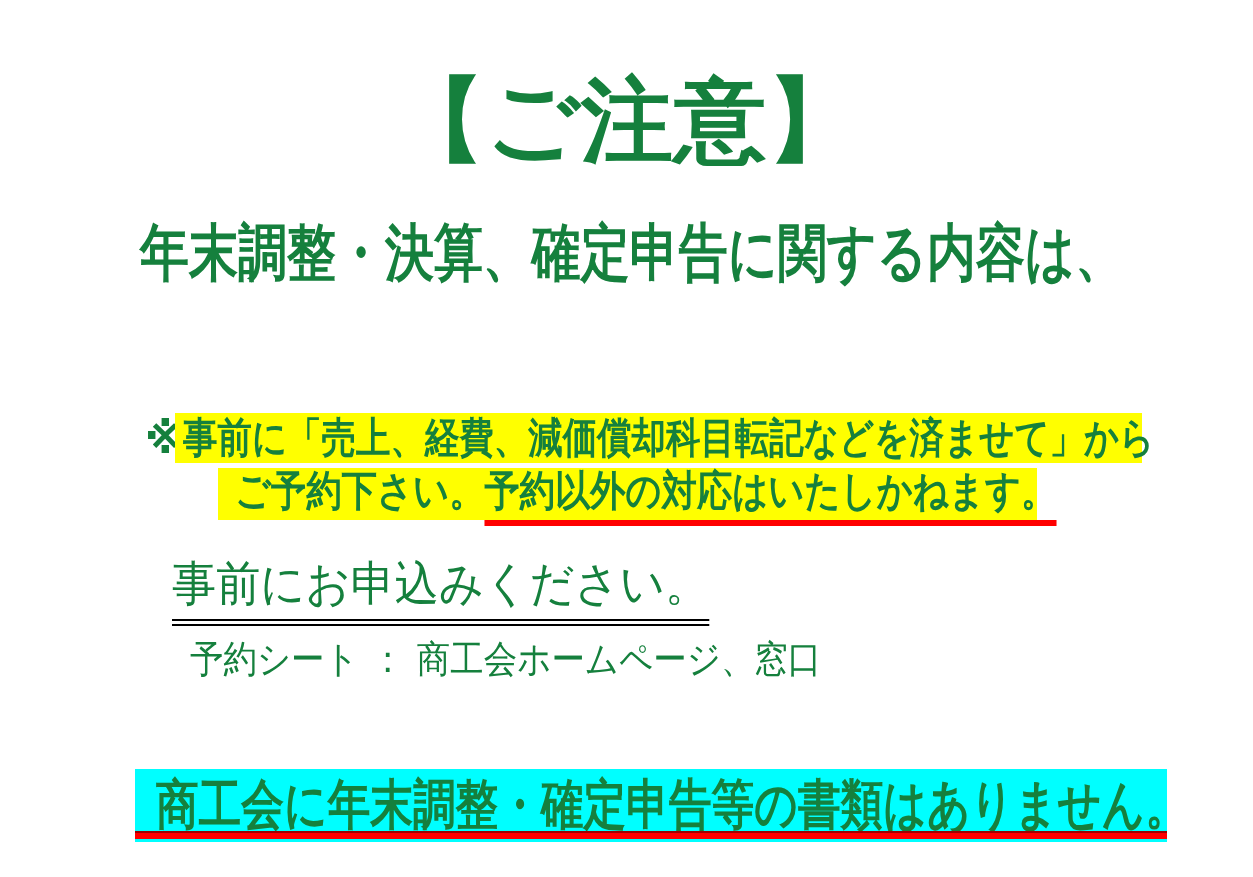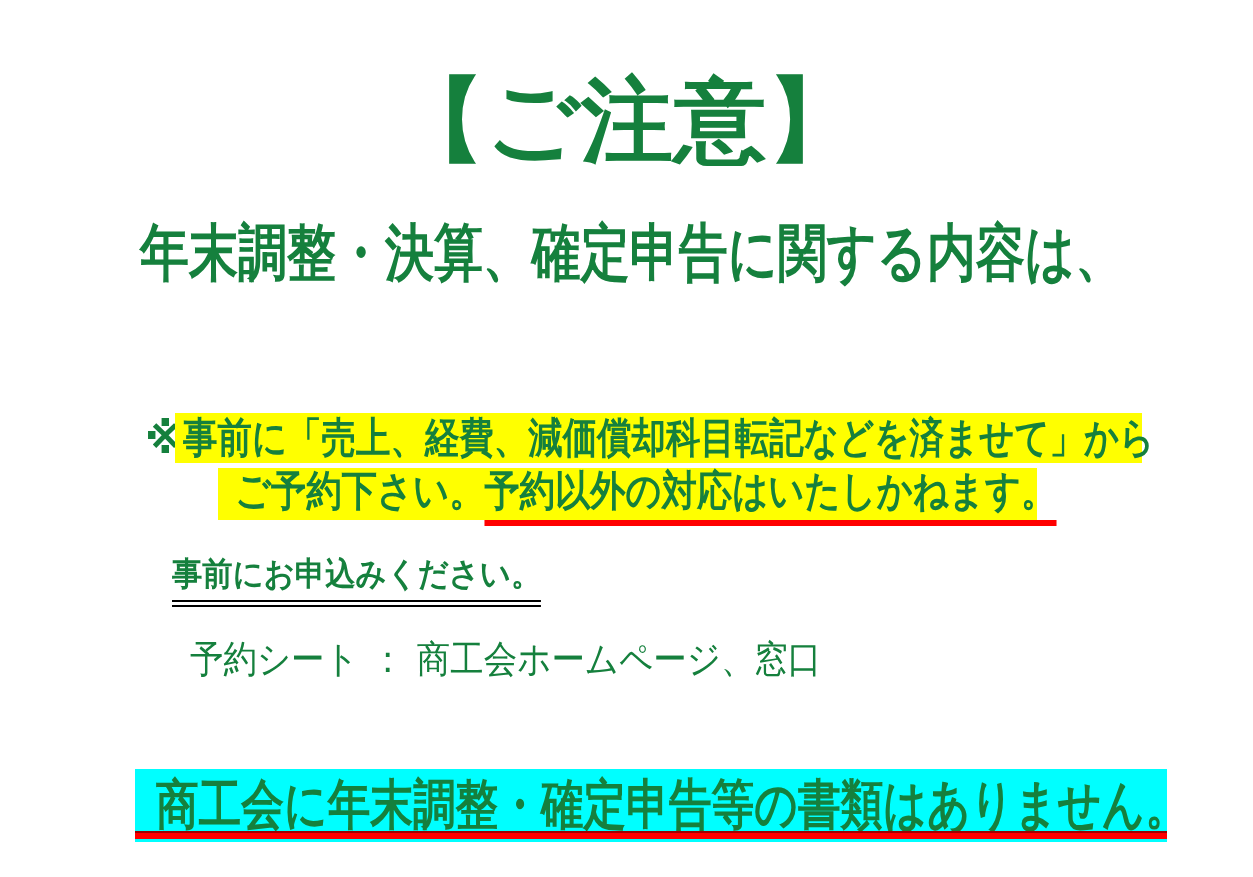--- a/index.html
+++ b/index.html
@@ -127,22 +127,22 @@
   .red-underline-text {
     border-bottom: 6px solid #ff0000;
     padding-bottom: 1px;
   }
 
   
   .apply {
     position: absolute;
     left: 172px;
     top: 552px;
-    font-size: 33px;
-    font-weight: bold;
+    font-size: 48px;
+    font-weight: normal;
     white-space: nowrap;
   }
   .apply .squeeze {
     transform: scaleX(0.92);
     border-bottom: 7px double #000000;
     padding-bottom: 3px;
   }
 
   
   .info-row {

